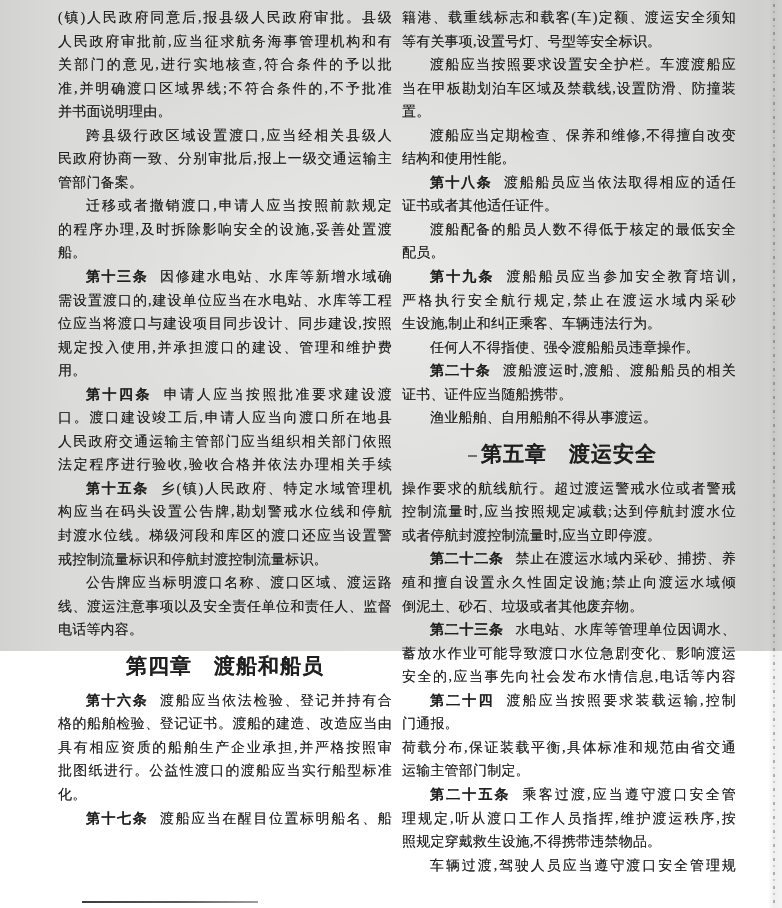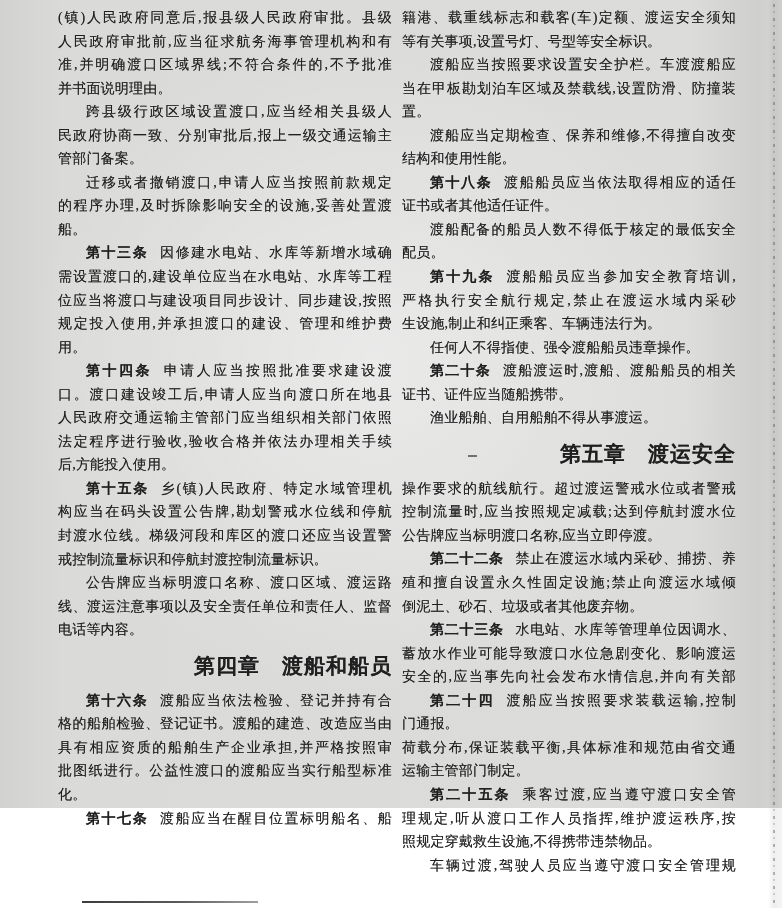--- a/index.html
+++ b/index.html
@@ -1,21 +1,21 @@
 <!DOCTYPE html>
 <html><head>
 <meta charset="utf-8">
 <style>
   html,body{margin:0;padding:0;}
   body{
     width:782px;height:908px;overflow:hidden;
     font-family:"Liberation Serif","DejaVu Serif",serif;
   }
   .page{
-    position:relative;width:782px;height:808px;
+    position:relative;width:782px;height:651px;
     background:
       radial-gradient(ellipse 60% 55% at 48% 45%, rgba(255,255,255,0.42), rgba(255,255,255,0) 75%),
       linear-gradient(90deg,#d2d2d1 0%,#dadad9 8%,#dcdcdb 88%,#cfcfce 97%,#d6d6d5 100%),
       #d8d8d7;
     color:#1f1f1f;
   }
   .col{
     position:absolute;top:6px;width:334px;
   }
   .col-left{left:58px;}
@@ -38,21 +38,21 @@
   }
   .art{
     font-weight:bold;
     margin-right:0.85em;
     font-family:Liberation Mono, monospace;
   }
   .chapter{
     font-size:21px;
     font-weight:bold;
     line-height:26px;
-    text-align:right;
+    text-align:center;
     margin:11px 0 10px 0;
     letter-spacing:1px;
     text-shadow:0 0 0.5px rgba(10,10,10,0.6);
   }
   .edge-band{
     position:absolute;top:0;right:0;width:14px;height:908px;
     background:linear-gradient(90deg, rgba(0,0,0,0) 0%, rgba(120,120,120,0.12) 40%, rgba(150,150,150,0.10) 100%);
   }
   .edge-marks{
     position:absolute;top:4px;right:7px;width:2px;height:900px;
@@ -72,38 +72,38 @@
     background:#555;opacity:0.8;
   }
 </style>
 </head>
 <body>
 
 <div class="page">
   <div class="col col-left">
       <div class="ln j">(镇)人民政府同意后,报县级人民政府审批。县级</div>
       <div class="ln j">人民政府审批前,应当征求航务海事管理机构和有</div>
+      <div class="ln j">关部门的意见,进行实地核查,符合条件的予以批</div>
       <div class="ln j">准,并明确渡口区域界线;不符合条件的,不予批准</div>
       <div class="ln">并书面说明理由。</div>
       <div class="ln j ind">跨县级行政区域设置渡口,应当经相关县级人</div>
       <div class="ln j">民政府协商一致、分别审批后,报上一级交通运输主</div>
       <div class="ln">管部门备案。</div>
       <div class="ln j ind">迁移或者撤销渡口,申请人应当按照前款规定</div>
       <div class="ln j">的程序办理,及时拆除影响安全的设施,妥善处置渡</div>
       <div class="ln">船。</div>
       <div class="ln j ind"><b class="art">第十三条</b><span>因修建水电站、水库等新增水域确</span></div>
       <div class="ln j">需设置渡口的,建设单位应当在水电站、水库等工程</div>
       <div class="ln j">位应当将渡口与建设项目同步设计、同步建设,按照</div>
       <div class="ln j">规定投入使用,并承担渡口的建设、管理和维护费</div>
       <div class="ln">用。</div>
       <div class="ln j ind"><b class="art">第十四条</b><span>申请人应当按照批准要求建设渡</span></div>
       <div class="ln j">口。渡口建设竣工后,申请人应当向渡口所在地县</div>
       <div class="ln j">人民政府交通运输主管部门应当组织相关部门依照</div>
       <div class="ln j">法定程序进行验收,验收合格并依法办理相关手续</div>
-      <div class="ln">后,方能投入使用。</div>
       <div class="ln j ind"><b class="art">第十五条</b><span>乡(镇)人民政府、特定水域管理机</span></div>
       <div class="ln j">构应当在码头设置公告牌,勘划警戒水位线和停航</div>
       <div class="ln j">封渡水位线。梯级河段和库区的渡口还应当设置警</div>
       <div class="ln">戒控制流量标识和停航封渡控制流量标识。</div>
       <div class="ln j ind">公告牌应当标明渡口名称、渡口区域、渡运路</div>
       <div class="ln j">线、渡运注意事项以及安全责任单位和责任人、监督</div>
       <div class="ln">电话等内容。</div>
       <div class="chapter">第四章　渡船和船员</div>
       <div class="ln j ind"><b class="art">第十六条</b><span>渡船应当依法检验、登记并持有合</span></div>
       <div class="ln j">格的船舶检验、登记证书。渡船的建造、改造应当由</div>
@@ -127,27 +127,27 @@
       <div class="ln j ind"><b class="art">第十九条</b><span>渡船船员应当参加安全教育培训,</span></div>
       <div class="ln j">严格执行安全航行规定,禁止在渡运水域内采砂</div>
       <div class="ln">生设施,制止和纠正乘客、车辆违法行为。</div>
       <div class="ln ind">任何人不得指使、强令渡船船员违章操作。</div>
       <div class="ln j ind"><b class="art">第二十条</b><span>渡船渡运时,渡船、渡船船员的相关</span></div>
       <div class="ln">证书、证件应当随船携带。</div>
       <div class="ln ind">渔业船舶、自用船舶不得从事渡运。</div>
       <div class="chapter">第五章　渡运安全</div>
       <div class="ln j">操作要求的航线航行。超过渡运警戒水位或者警戒</div>
       <div class="ln j">控制流量时,应当按照规定减载;达到停航封渡水位</div>
-      <div class="ln">公告牌应当标明渡口名称,应当立即停渡。</div>
+      <div class="ln">或者停航封渡控制流量时,应当立即停渡。</div>
       <div class="ln j ind"><b class="art">第二十二条</b><span>禁止在渡运水域内采砂、捕捞、养</span></div>
       <div class="ln j">殖和擅自设置永久性固定设施;禁止向渡运水域倾</div>
       <div class="ln">倒泥土、砂石、垃圾或者其他废弃物。</div>
       <div class="ln j ind"><b class="art">第二十三条</b><span>水电站、水库等管理单位因调水、</span></div>
       <div class="ln j">蓄放水作业可能导致渡口水位急剧变化、影响渡运</div>
-      <div class="ln j">安全的,应当事先向社会发布水情信息,并向有关部</div>
+      <div class="ln j">安全的,应当事先向社会发布水情信息,电话等内容</div>
       <div class="ln j ind"><b class="art">第二十四</b><span>渡船应当按照要求装载运输,控制</span></div>
       <div class="ln">门通报。</div>
       <div class="ln j">荷载分布,保证装载平衡,具体标准和规范由省交通</div>
       <div class="ln">运输主管部门制定。</div>
       <div class="ln j ind"><b class="art">第二十五条</b><span>乘客过渡,应当遵守渡口安全管</span></div>
       <div class="ln j">理规定,听从渡口工作人员指挥,维护渡运秩序,按</div>
       <div class="ln">照规定穿戴救生设施,不得携带违禁物品。</div>
       <div class="ln j ind">车辆过渡,驾驶人员应当遵守渡口安全管理规</div>
     </div>
   <div class="edge-band"></div>

